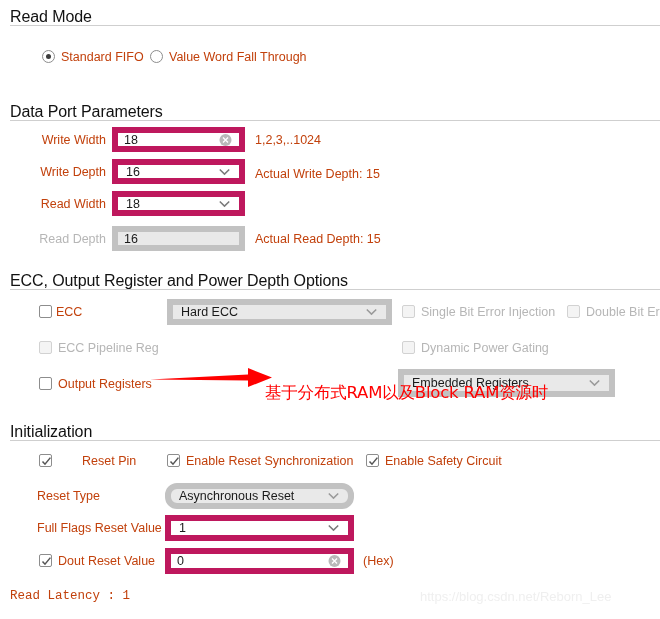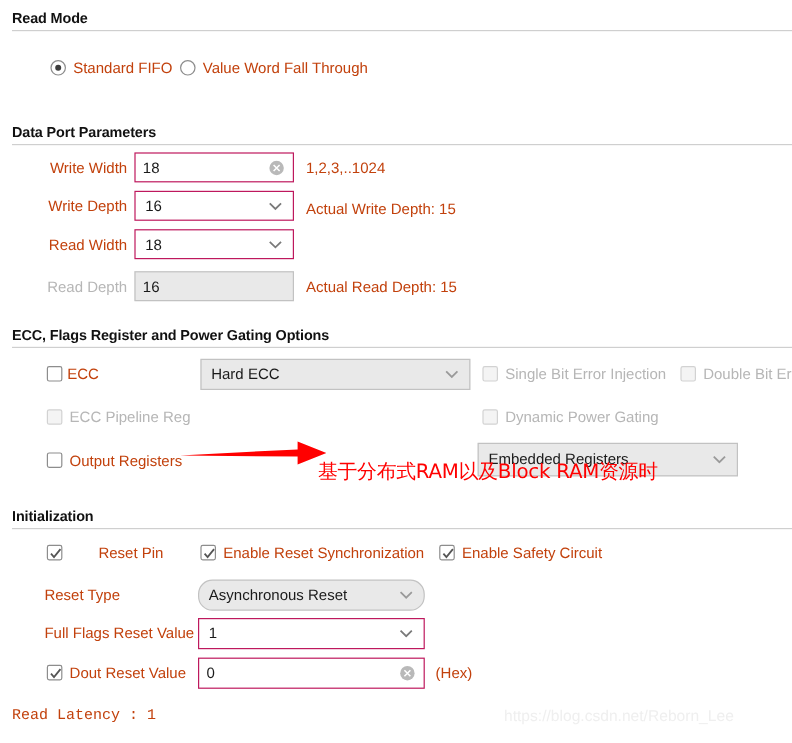--- a/index.html
+++ b/index.html
@@ -15,22 +15,22 @@
     font-family: "Liberation Sans", sans-serif;
     font-size: 12px;
     color: #1a1a1a;
     -webkit-font-smoothing: antialiased;
   }
 
   
   .section-header {
     position: absolute;
     left: 10px;
-    font-size: 12px;
-    font-weight: bold;
+    font-size: 16px;
+    font-weight: normal;
     color: #111111;
     white-space: nowrap;
     letter-spacing: -0.1px;
   }
   .section-rule {
     position: absolute;
     left: 10px;
     right: 0px;
     height: 1px;
     background: #cfcfcf;
@@ -88,21 +88,21 @@
   .cbox.checked svg {
     position: absolute;
     left: 1px;
     top: 1px;
   }
 
   
   .field {
     position: absolute;
     box-sizing: border-box;
-    border: 1px solid #be185d;
+    border: 6px solid #be185d;
     background: #ffffff;
     font-size: 12.5px;
     color: #1a1a1a;
     display: flex;
     align-items: center;
     padding-left: 6px;
     white-space: nowrap;
     overflow: hidden;
   }
   .field.disabled {
@@ -194,21 +194,21 @@
 <div class="field combo" style="left:112px; top:191px; width:133px; height:25px;">18
   <svg class="caret" viewBox="0 0 11 7">
     <path d="M0.8 1 L5.5 5.6 L10.2 1" stroke="#7a7a7a" stroke-width="1.5" fill="none"></path>
   </svg>
 </div>
 
 <div class="lbl right dim" style="left:10px; top:232px; width:96px;">Read Depth</div>
 <div class="field disabled" style="left:112px; top:226px; width:133px; height:25px;">16</div>
 <div class="lbl" style="left:255px; top:232px;">Actual Read Depth: 15</div>
 
-<div class="section-header" style="top:272px;">ECC, Flags Register and Power Gating Options</div>
+<div class="section-header" style="top:272px;">ECC, Output Register and Power Depth Options</div>
 <div class="section-rule" style="top:289px;"></div>
 
 <div class="cbox" style="left:39px; top:305px;"></div>
 <div class="lbl" style="left:56px; top:305px;">ECC</div>
 
 <div class="field combo disabled" style="left:167px; top:299px; width:225px; height:26px;">Hard ECC
   <svg class="caret" viewBox="0 0 11 7">
     <path d="M0.8 1 L5.5 5.6 L10.2 1" stroke="#9a9a9a" stroke-width="1.5" fill="none"></path>
   </svg>
 </div>

